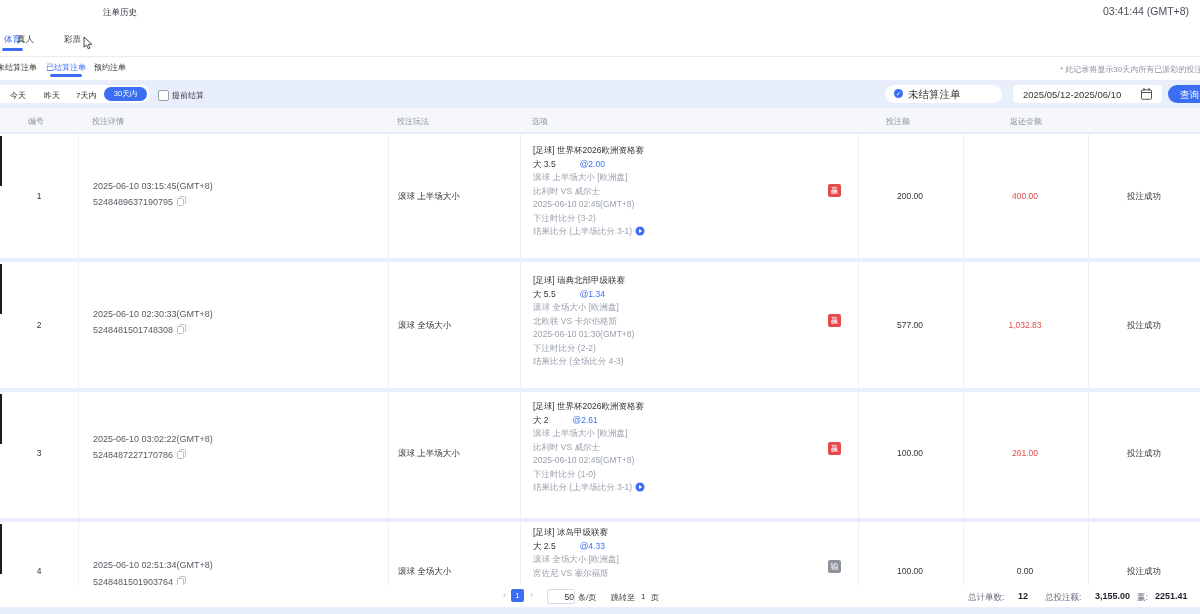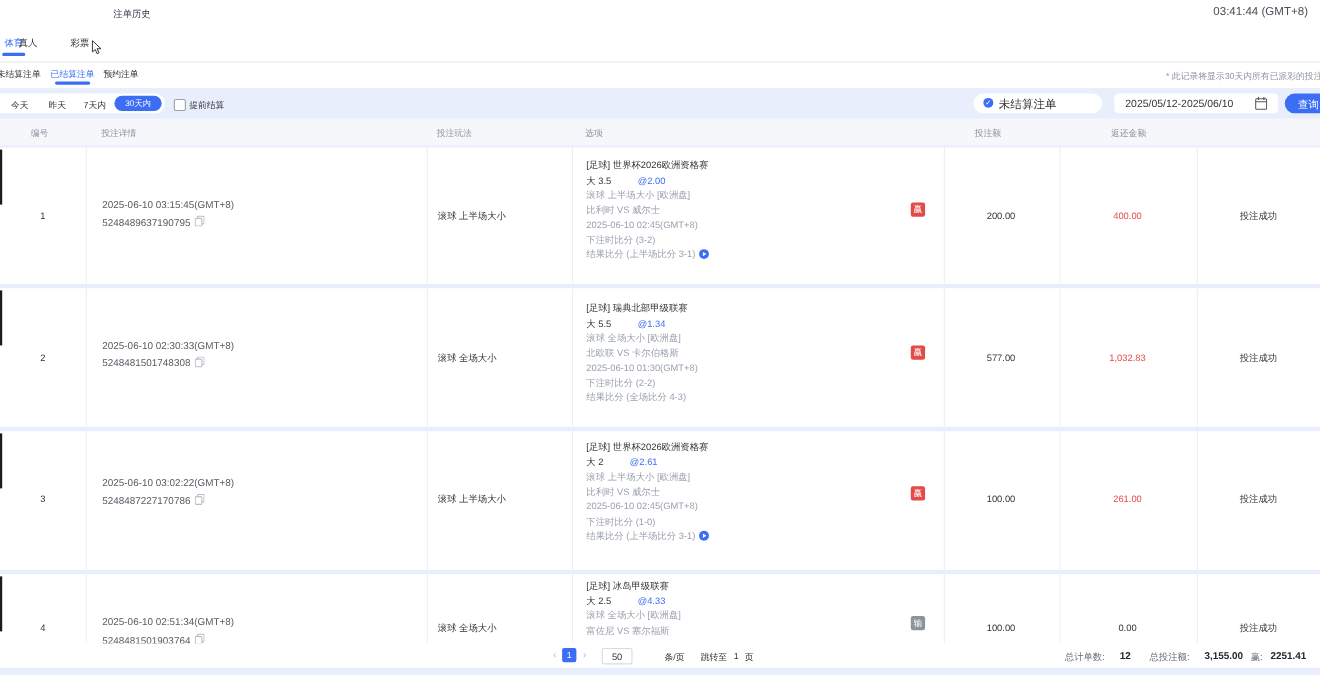--- a/index.html
+++ b/index.html
@@ -58,23 +58,23 @@
   .copyicon{margin-left:4px;vertical-align:-1px;cursor:pointer;}
   .replayicon{margin-left:3px;vertical-align:-2px;cursor:pointer;}
   .edge-mark{position:absolute;left:0;width:2px;background:#1c1c1c;}
   
   .footer{left:0;top:585px;width:1200px;height:22px;background:#fff;z-index:5;}
   .fstrip{left:0;top:607px;width:1200px;height:7px;background:#e8eefc;z-index:5;}
   .pg-chevron{font-size:9px;color:#aeb3bb;z-index:6;cursor:pointer;}
   .pg-cur{left:511px;top:589px;width:13px;height:13px;background:#3b6ef5;border-radius:2px;color:#fff;
           font-size:8px;line-height:13px;text-align:center;z-index:6;}
   .pg-input{position:absolute;left:547px;top:589px;width:26px;height:13px;border:1px solid #d8dbe0;
-            border-radius:2px;font-size:8.5px;text-align:center;color:#333;padding:0;z-index:6;
+            border-radius:2px;font-size:8.5px;text-align:right;color:#333;padding:0;z-index:6;
             font-family:"Liberation Sans","DejaVu Sans",sans-serif;}
-  .pg-text{font-size:8px;color:#333;z-index:6;margin-left:26px;}
+  .pg-text{font-size:8px;color:#333;z-index:6;}
   .tot-label{font-size:8.5px;color:#646b78;z-index:6;}
   .tot-val{font-size:9px;color:#21262e;font-weight:600;z-index:6;}
 </style>
 </head>
 <body>
 
 <div id="app">
 
   <span class="abs page-title">注单历史</span>
   <span class="abs clock">03:41:44 (GMT+8)</span>

